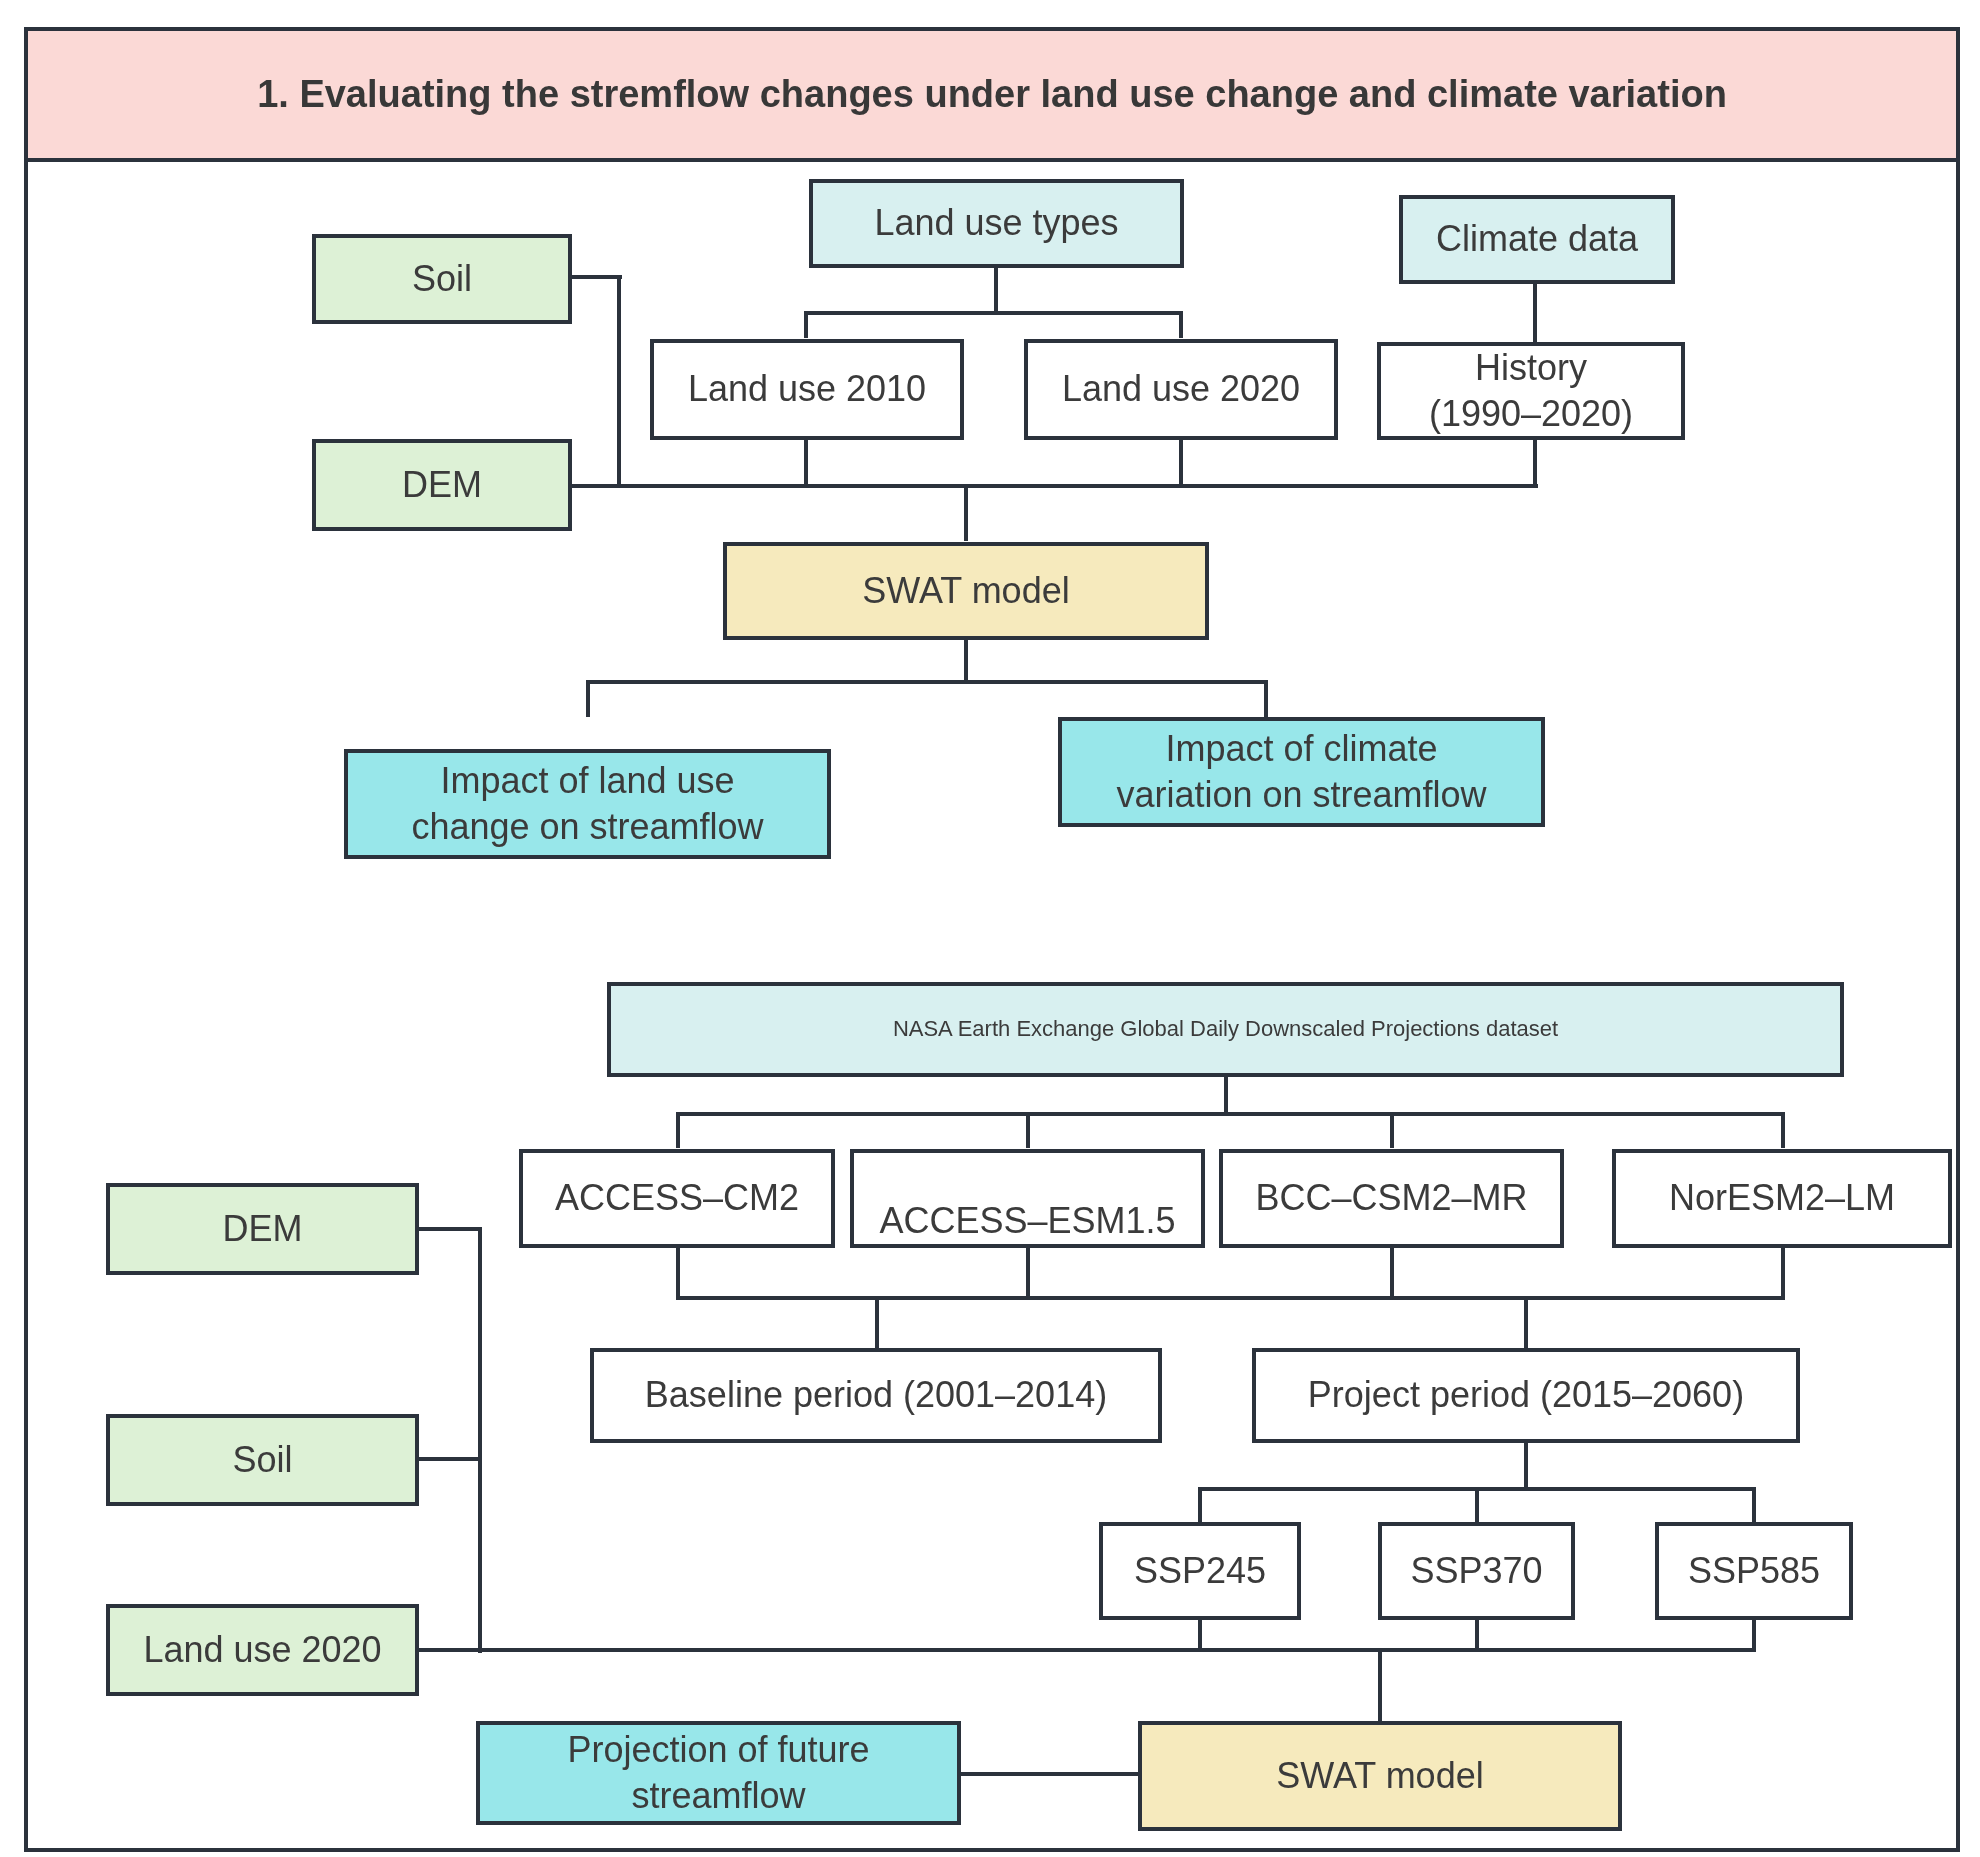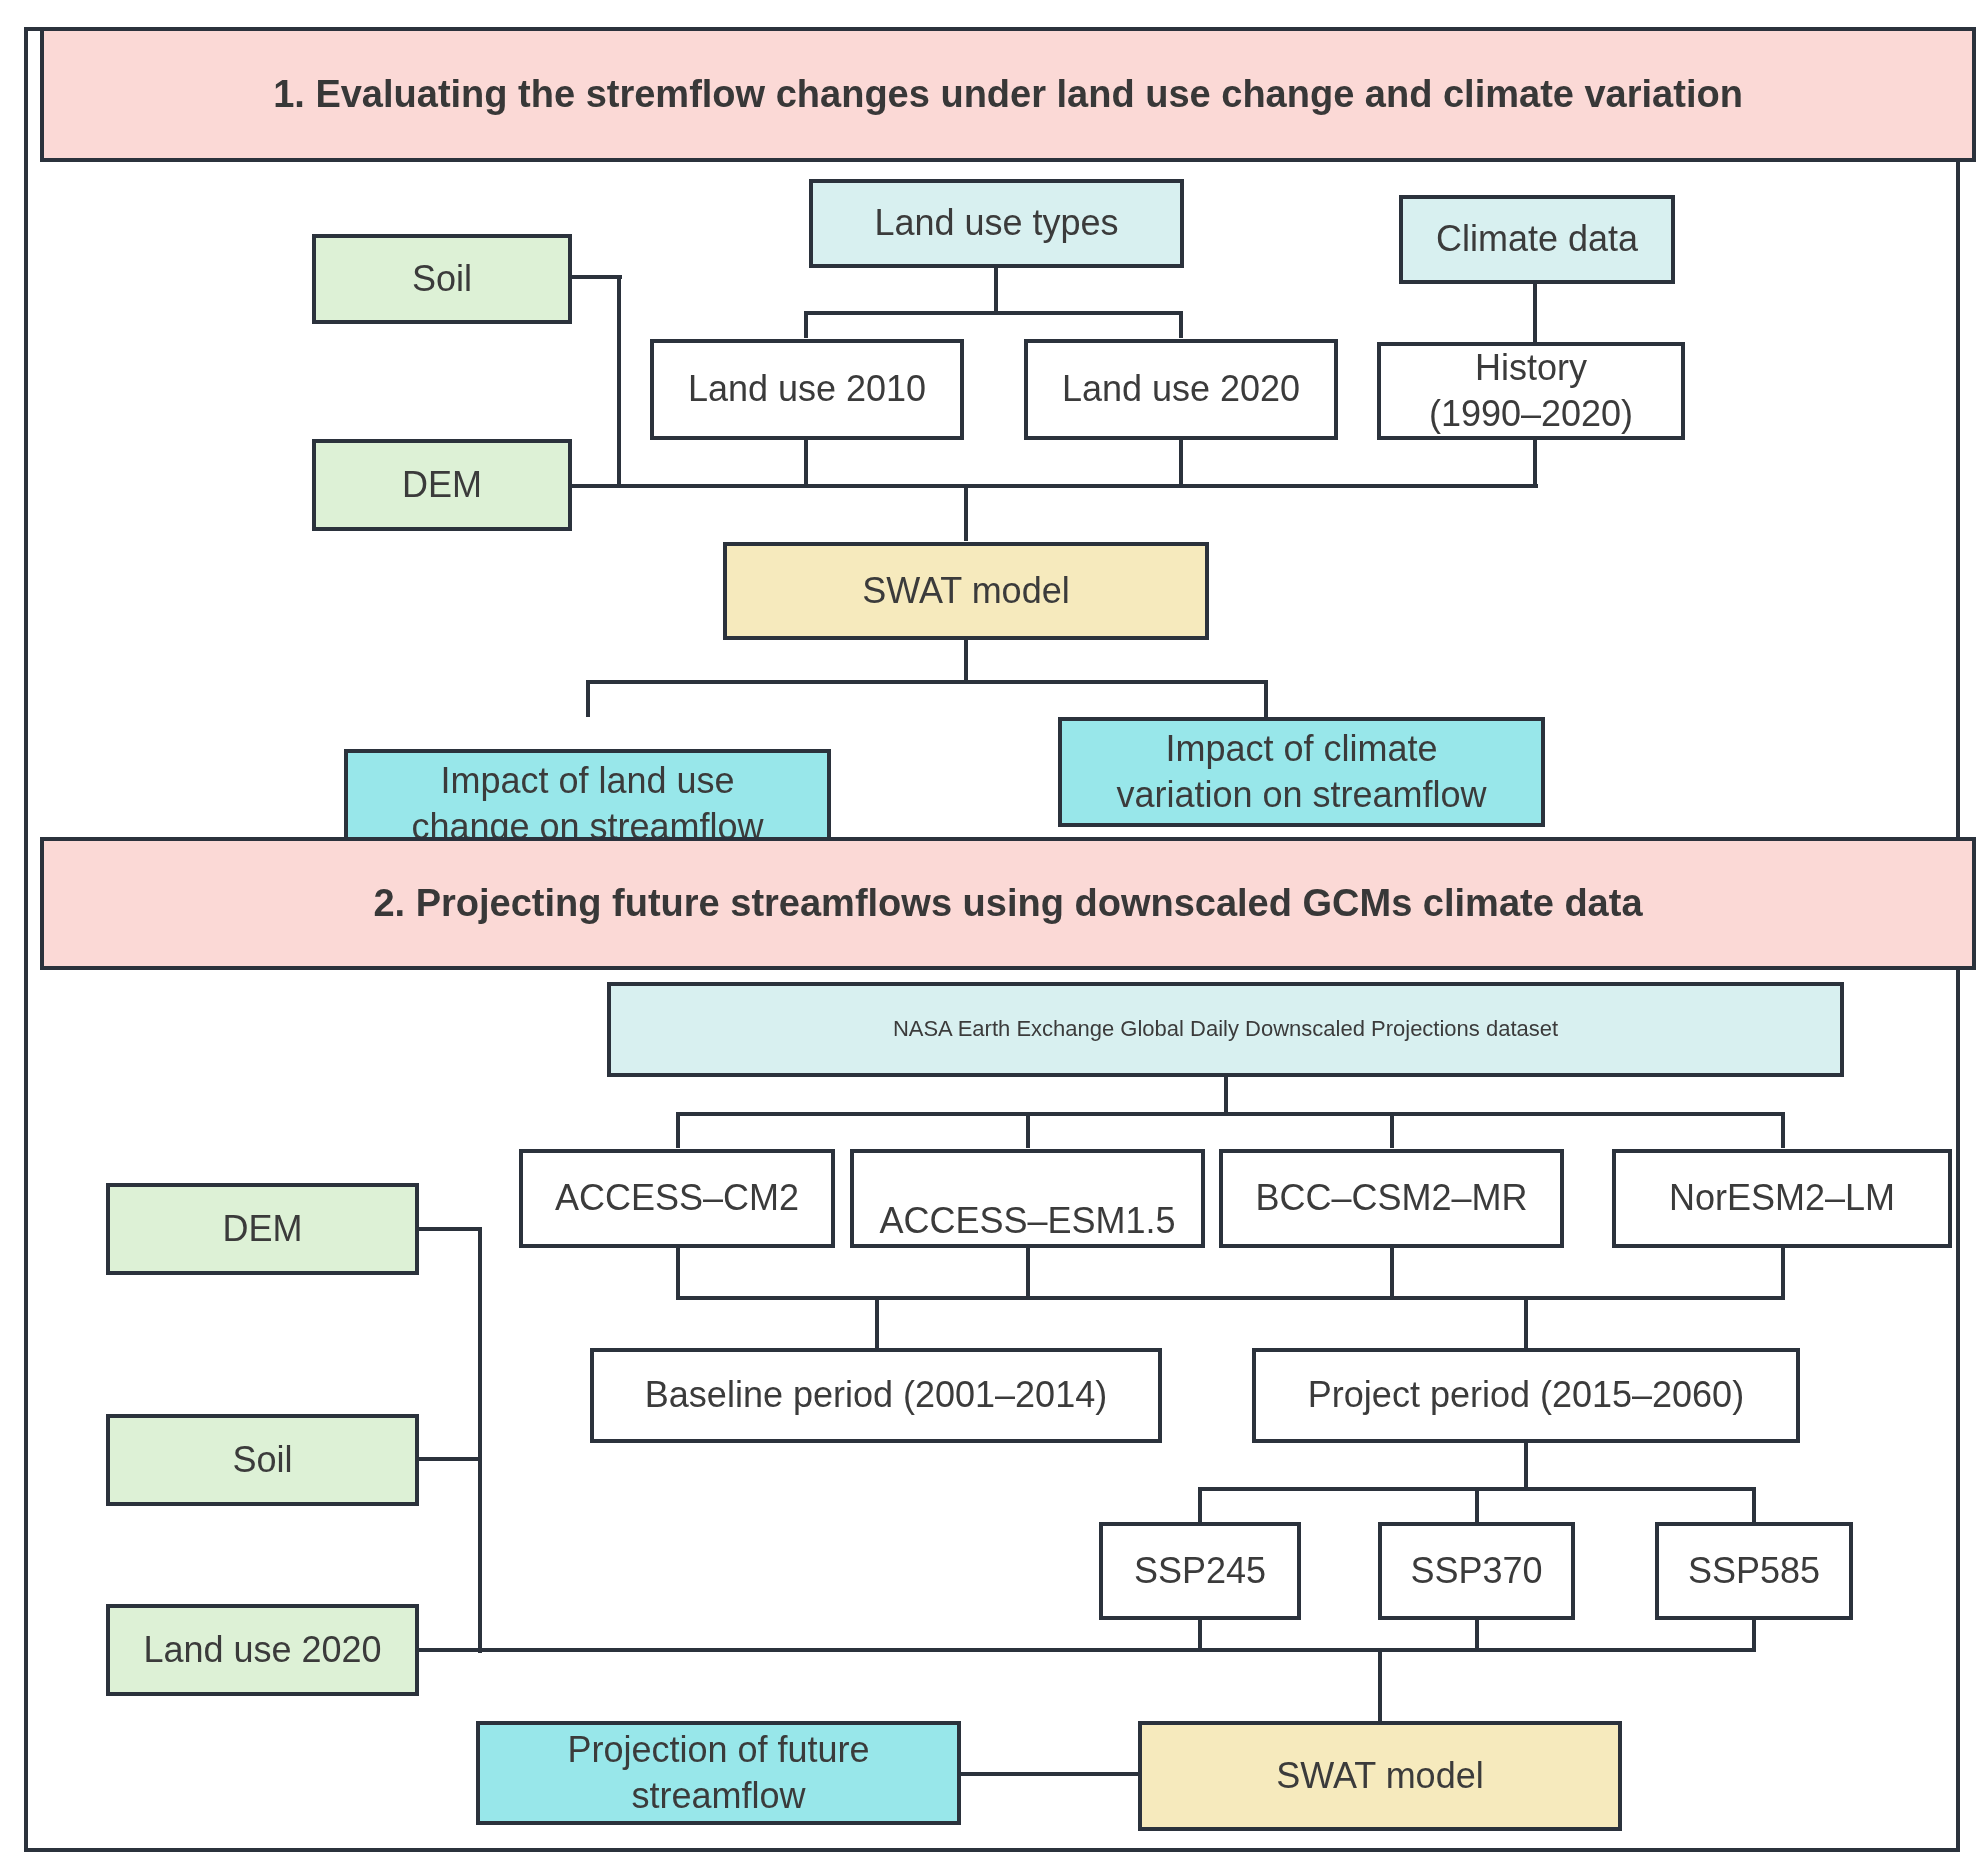--- a/index.html
+++ b/index.html
@@ -11,21 +11,21 @@
     position:relative; width:1981px; height:1857px; background:#ffffff;
     font-family:"Liberation Sans", sans-serif; color:var(--text);
   }
   .frame{
     position:absolute; left:24px; top:27px; width:1936px; height:1825px;
     border:4px solid var(--line); box-sizing:border-box; background:#ffffff;
   }
   .hdr{
     position:absolute; box-sizing:border-box; border:4px solid var(--line);
     background:var(--pink); display:flex; align-items:center; justify-content:center;
-    font-size:38px; font-weight:bold; color:#383838; text-align:right;margin-left:16px;
+    font-size:38px; font-weight:bold; color:#383838; text-align:right;
   }
   .box{
     position:absolute; box-sizing:border-box; border:4px solid var(--line);
     display:flex; flex-direction:column; align-items:center; justify-content:center;
     text-align:center; font-size:36px; line-height:1.28; color:var(--text);
     background:var(--white);
   }
   .box span{display:block;}
   .green{background:var(--green);}
   .cyan{background:var(--cyan);}
@@ -89,23 +89,20 @@
   </div>
   <div class="box turq" style="left:344px;top:717px;width:487px;height:110px;margin-top:32px;">
     <span>Impact of land use</span>
     <span>change on streamflow</span>
   </div>
   <div class="box turq" style="left:1022px;top:717px;width:487px;height:110px;margin-left:36px;">
     <span>Impact of climate</span>
     <span>variation on streamflow</span>
   </div>
 
-  <div class="hdr" style="left:24px;top:837px;width:1936px;height:133px;">
-    <span>2. Projecting future streamflows using downscaled GCMs climate data</span>
-  </div>
 
   <div class="line" style="left:1224px;top:1077px;width:4px;height:37px;"></div>
   <div class="line" style="left:676px;top:1112px;width:1109px;height:4px;"></div>
   <div class="line" style="left:676px;top:1112px;width:4px;height:36px;"></div>
   <div class="line" style="left:1026px;top:1112px;width:4px;height:36px;"></div>
   <div class="line" style="left:1390px;top:1112px;width:4px;height:36px;"></div>
   <div class="line" style="left:1781px;top:1112px;width:4px;height:36px;"></div>
   <div class="line" style="left:676px;top:1248px;width:4px;height:50px;"></div>
   <div class="line" style="left:1026px;top:1248px;width:4px;height:50px;"></div>
   <div class="line" style="left:1390px;top:1248px;width:4px;height:50px;"></div>

